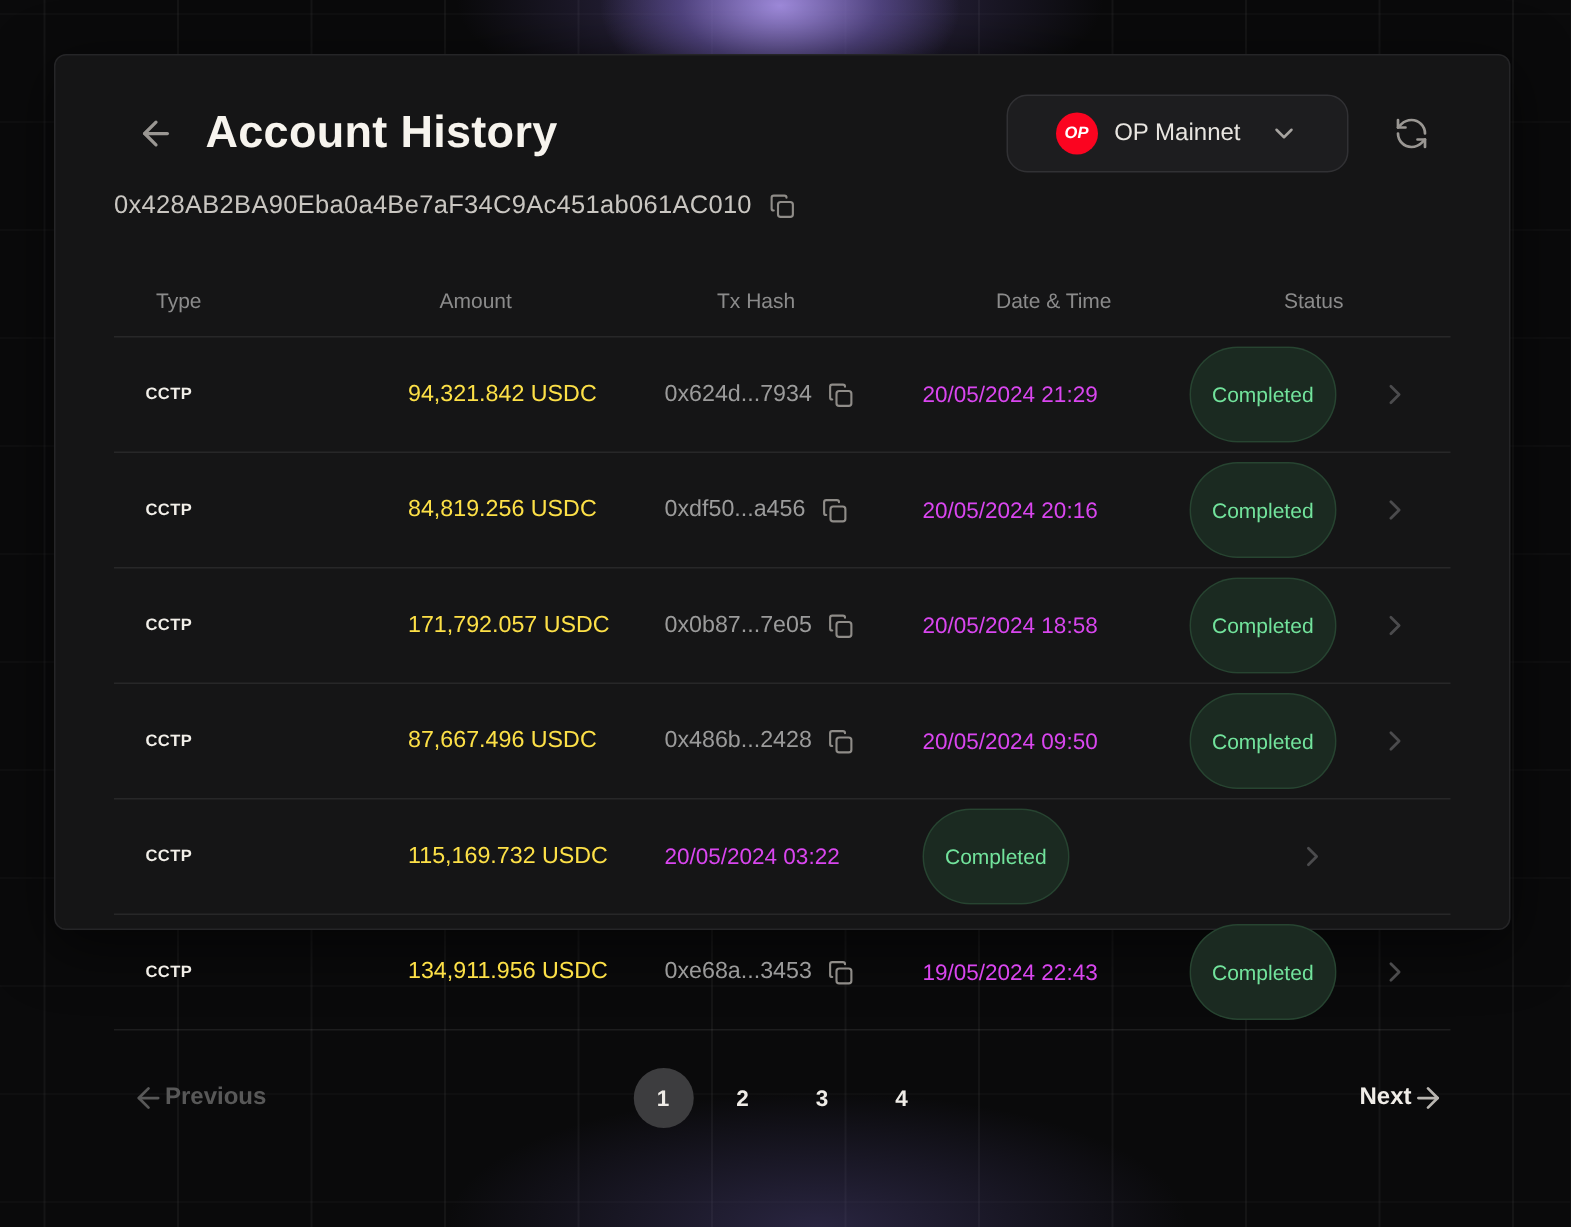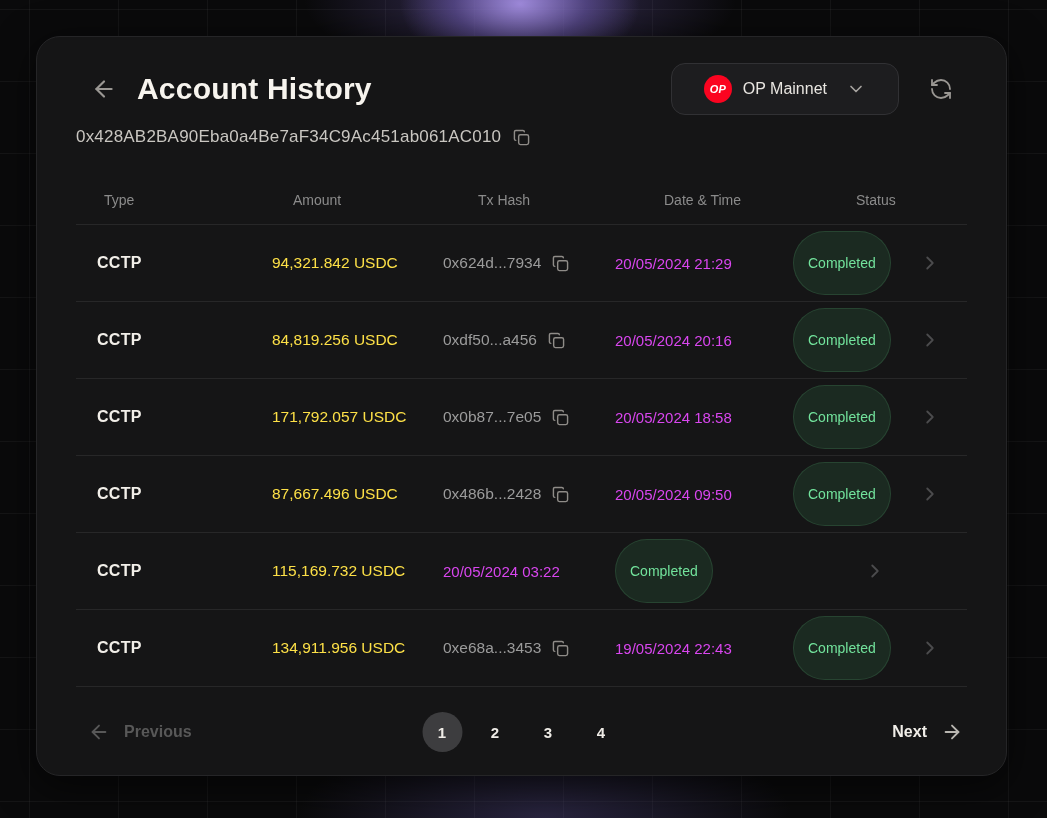--- a/index.html
+++ b/index.html
@@ -15,24 +15,24 @@
       radial-gradient(ellipse 120px 70px at 520px 4px,  rgba(163,142,224,0.95), rgba(110,92,176,0.55) 55%, rgba(110,92,176,0) 100%),
       radial-gradient(ellipse 300px 110px at 520px 0px, rgba(104,86,166,0.5), rgba(104,86,166,0) 72%),
       radial-gradient(ellipse 330px 120px at 545px 100%, rgba(84,74,138,0.42), rgba(84,74,138,0) 75%),
       linear-gradient(to right,  rgba(255,255,255,0.045) 1px, transparent 1px),
       linear-gradient(to bottom, rgba(255,255,255,0.045) 1px, transparent 1px);
     background-size: auto, auto, auto, 89px 100%, 100% 72px;
     background-position: 0 0, 0 0, 0 0, 29px 0, 0 9px;
   }
   .card {
     position: absolute; left: 36px; top: 36px;
-    width: 971px; height: 740px;
+    width: 971px; height: 584px;
     background: #151516;
     border: 1px solid #252527;
-    border-radius: 24px;
+    border-radius: 8px;
     box-shadow: 0 10px 40px rgba(0,0,0,0.6);
   }
   
   .card-header {
     display: flex; align-items: center;
     padding: 26px 49px 0 50px; height: 78px;
   }
   .back-btn {
     background: none; border: none; cursor: pointer;
     color: #9a9793; display: flex; align-items: center; padding: 4px;
@@ -86,41 +86,41 @@
   .t-head .th {
     font-size: 14px; color: #8b8b8b; font-weight: 400; padding-left: 28px;
   }
   .t-row {
     height: 77px;
     border-bottom: 1px solid rgba(255,255,255,0.08);
     cursor: pointer;
   }
   .t-row:last-child { border-bottom: 1px solid rgba(255,255,255,0.08); }
   .td { padding-left: 21px; }
-  .td-type  { font-size: 16px; font-weight: 700; color: #f2efe9; letter-spacing: 0.3px; }
+  .td-type  { font-size: 11px; font-weight: 700; color: #f2efe9; letter-spacing: 0.3px; }
   .td-amount{ font-size: 15.5px; color: #fde047; }
   .td-hash  { font-size: 15.5px; color: #9b9b9b; display: flex; align-items: center; gap: 9px; }
   .td-date  { font-size: 15px;  color: #d946ef; }
   .badge {
     display: inline-block;
     font-size: 14px; font-weight: 500;
     padding: 23px 14px; border-radius: 999px;
     border: 1px solid rgba(110,224,150,0.14);
   }
   .row-chev { display: flex; justify-content: flex-end; padding-right: 26px; color: #4b4b4d; }
   .row-chev svg { width: 22px; height: 22px; }
   
   .pagination {
     position: relative;
     margin: 14px 39px 0 39px; height: 62px;
     display: flex; align-items: center; justify-content: space-between;
   }
   .pg-prev, .pg-next {
     background: none; border: none; cursor: pointer;
-    display: flex; align-items: center; gap: 14px;
+    display: flex; align-items: center; gap: 0;
     font-family: "Liberation Sans", sans-serif;
     font-size: 16px; font-weight: 700;
   }
   .pg-prev { color: #585858; margin-left: 12px; }
   .pg-next { color: #f0ede8; margin-right: 4px; }
   .pg-prev svg, .pg-next svg { width: 22px; height: 22px; }
   .pg-next svg { color: #b9b6b1; }
   .pg-pages {
     position: absolute; left: 50%; top: 50%; transform: translate(-50%, -50%);
     display: flex; align-items: center; gap: 13px;

